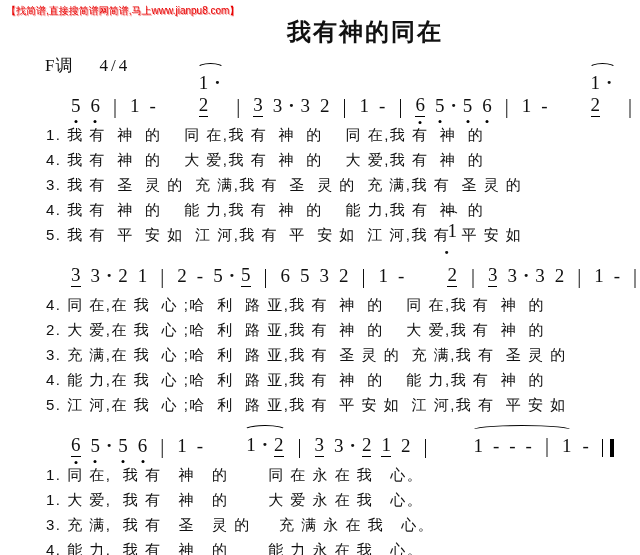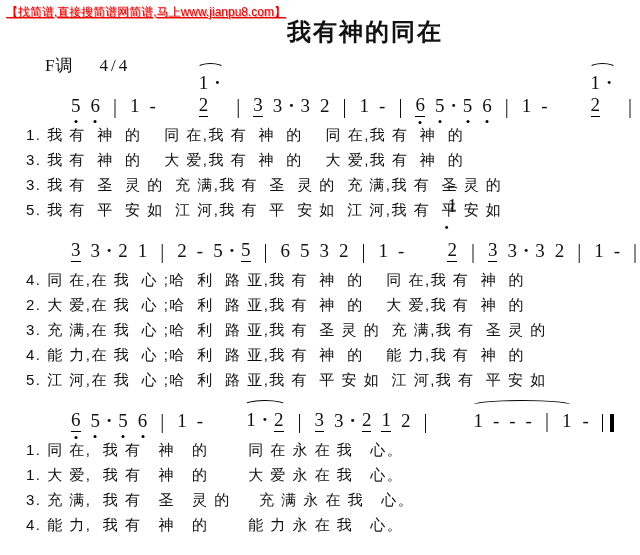--- a/index.html
+++ b/index.html
@@ -3,23 +3,22 @@
 <meta charset="utf-8">
 <style>
   html,body{margin:0;padding:0;}
   .page{
     width:640px;height:555px;background:#ffffff;overflow:hidden;
     font-family:"Liberation Sans","DejaVu Sans",sans-serif;
     color:#111;position:relative;box-sizing:border-box;padding-top:4px;
   }
   .watermark{
     position:absolute;top:4px;left:6px;
-    font-size:12px;color:#e80000;letter-spacing:0px;white-space:nowrap;
+    font-size:10px;color:#e80000;letter-spacing:0px;white-space:nowrap;
     text-shadow:1px 1px 0 rgba(232,0,0,0.45);
-    text-decoration:underline;
   }
   .title{
     margin-top:12px;text-align:center;position:relative;left:45px;
     font-size:24px;font-weight:bold;letter-spacing:2px;
   }
   .keyline{
     margin:6px 8px 0 45px;font-size:17px;letter-spacing:1px;
     font-family:"Liberation Serif","DejaVu Serif",serif;
   }
   .keyline .meter{margin-left:26px;letter-spacing:3px;}
@@ -42,21 +41,21 @@
     display:inline-block;width:7px;height:18px;margin-left:8px;
     border-left:1.5px solid #000;border-right:4.5px solid #000;
     vertical-align:-2px;
   }
   .slur{position:relative;display:inline-block;padding:0 1px;margin-left:32px;}
   .slur::before{
     content:'';position:absolute;left:4px;right:4px;top:-9px;height:9px;
     border:1.6px solid #000;border-color:#000 transparent transparent transparent;
     border-radius:50%;
   }
-  .verses{padding-left:26px;margin-top:5px;}
+  .verses{padding-left:46px;margin-top:5px;}
   .verse{
     white-space:pre;font-size:15px;line-height:25px;letter-spacing:1.5px;
   }
 </style>
 </head>
 <body>
 
 <div class="page">
 
   <div class="watermark">【找简谱,直接搜简谱网简谱,马上www.jianpu8.com】</div>
@@ -91,22 +90,23 @@
         <span class="note low">5</span>
         <span class="note low">6</span>
         <span class="bar">|</span>
         <span class="note">1</span>
         <span class="note">-</span>
         <span class="slur"><span class="note">1</span><span class="dot">·</span><span class="note u">2</span></span>
         <span class="bar">|</span>
       </div>
     <div class="verses">
       <div class="verse">1. 我 有  神  的    同 在,我 有  神  的    同 在,我 有  神  的</div>
-      <div class="verse">3. 我 有  神  的    大 爱,我 有  神  的    大 爱,我 有  神  的</div>
+      <div class="verse">4. 我 有  神  的    大 爱,我 有  神  的    大 爱,我 有  神  的</div>
       <div class="verse">3. 我 有  圣  灵 的  充 满,我 有  圣  灵 的  充 满,我 有  圣 灵 的</div>
+      <div class="verse">4. 我 有  神  的    能 力,我 有  神  的    能 力,我 有  神  的</div>
       <div class="verse">5. 我 有  平  安 如  江 河,我 有  平  安 如  江 河,我 有  平 安 如</div>
     </div>
   </div>
 
   <div class="system">
     <div class="notation">
         <span class="note u">3</span>
         <span class="note">3</span>
         <span class="dot">·</span>
         <span class="note">2</span>

